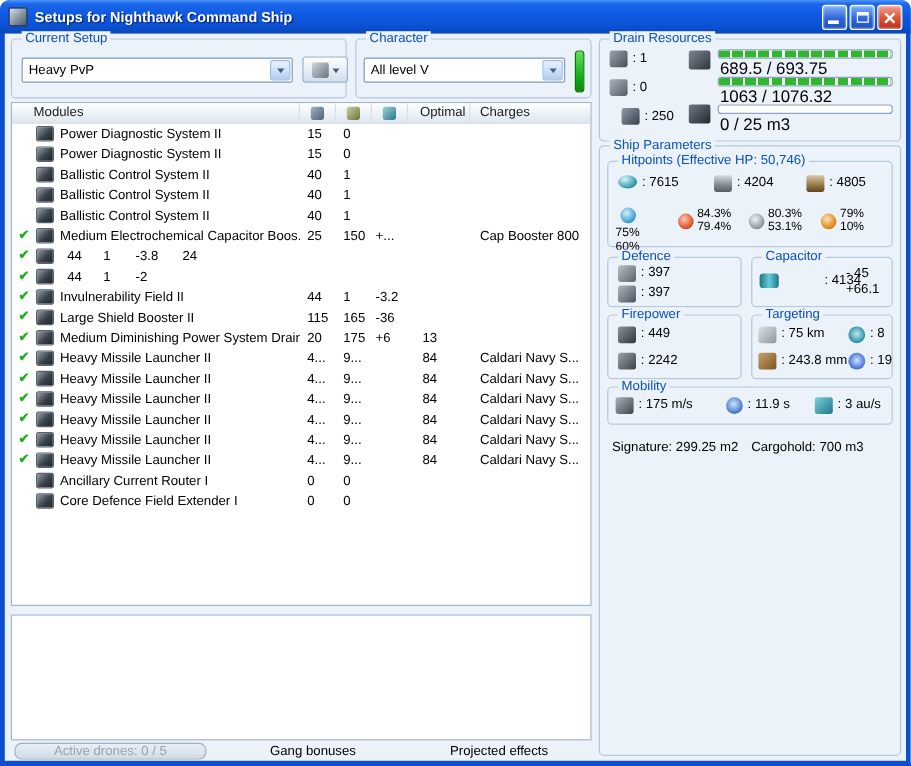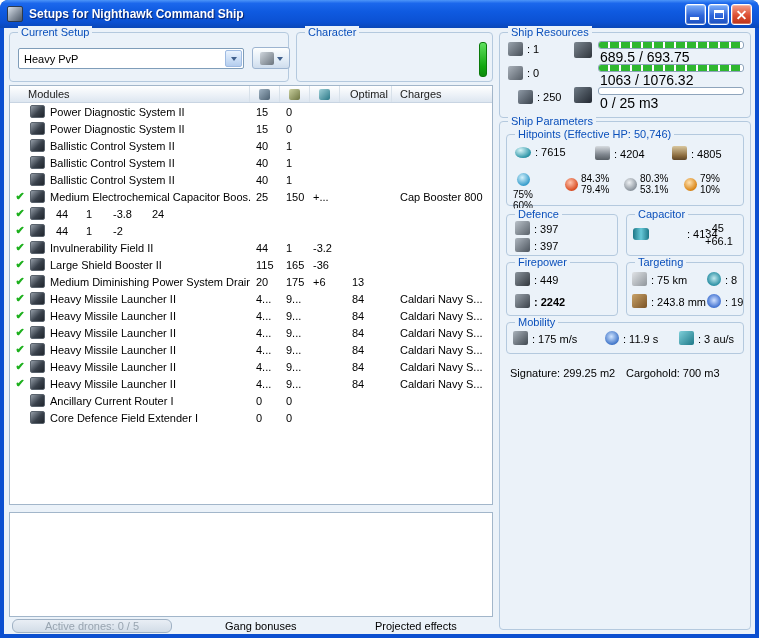--- a/index.html
+++ b/index.html
@@ -81,21 +81,21 @@
     justify-content:center; }
   .footer-label { position:absolute; color:#000; }
 
   
   .res-item { position:absolute; display:flex; align-items:center; gap:4px; height:16px; }
   .bar { position:absolute; height:8px; border:1px solid #8fa5bc; border-radius:3px; background:#fff; overflow:hidden; }
   .bar-fill { height:100%; background:repeating-linear-gradient(90deg,#2fb72f 0 9px,#ffffff 9px 11px); }
   .bar-text { position:absolute; font-size:14px; line-height:11px; white-space:nowrap; }
 
   
-  .stat { position:absolute; display:flex; align-items:flex-end; gap:4px; white-space:nowrap; }
+  .stat { position:absolute; display:flex; align-items:flex-start; gap:4px; white-space:nowrap; }
   .ic { display:inline-block; width:15px; height:14px; border-radius:2px; flex:0 0 auto; }
   .ic-turret-hp   { background:linear-gradient(135deg,#9aa4ae,#474f58); }
   .ic-launcher-hp { background:linear-gradient(135deg,#aab2bb,#555d66); }
   .ic-calibration { background:linear-gradient(135deg,#8f9aa6,#39424c); }
   .ic-fit-cpu     { width:18px; height:16px; background:linear-gradient(135deg,#7c8791,#2e343b); }
   .ic-fit-drone   { width:18px; height:16px; background:linear-gradient(135deg,#6e7a85,#222831); }
   .ic-shield { width:16px; height:11px; border-radius:50%; background:radial-gradient(ellipse at 35% 30%,#d8f5f8,#2e96a8 70%,#17606e); }
   .ic-armor  { background:linear-gradient(180deg,#d7dce1,#80878f 60%,#565d64); }
   .ic-struct { background:linear-gradient(180deg,#d9c79f,#8a6a3c 70%,#5e4526); }
   .ic-res { width:13px; height:13px; border-radius:50%; }
@@ -155,20 +155,26 @@
           </span>
       </div>
       <div class="tool-btn" style="left:242px;top:14px;">
         <span class="ic-tools"></span>
         <span class="combo-arrow"></span>
       </div>
     </div>
 
     <div class="group" style="left:292px;top:4px;width:197px;height:50px;">
       <span class="gtitle">Character</span>
+      <div class="combo" style="left:6px;top:15px;width:168px;">
+        <span class="combo-text">All level V</span>
+        <span class="combo-btn">
+            <span class="combo-arrow"></span>
+          </span>
+      </div>
       <span class="char-bar" style="left:182px;top:9px;height:35px;"></span>
     </div>
 
     <div class="modules-panel" style="left:5px;top:57px;width:484px;height:420px;">
       <div class="mod-header">
         <span class="mh-cell mh-name">Modules</span>
         <span class="mh-cell mh-c">
             <span class="hdr-ic hdr-cpu"></span>
           </span>
         <span class="mh-cell mh-c">
@@ -412,21 +418,21 @@
 
     <div class="drones-box" style="left:5px;top:484px;width:484px;height:105px;"></div>
 
     <div class="active-drones" style="left:8px;top:591px;width:160px;">
       <span>Active drones: 0 / 5</span>
     </div>
     <span class="footer-label" style="left:221px;top:592px;">Gang bonuses</span>
     <span class="footer-label" style="left:371px;top:592px;">Projected effects</span>
 
     <div class="group" style="left:495px;top:4px;width:252px;height:86px;">
-      <span class="gtitle">Ship Resources</span>
+      <span class="gtitle">Drain Resources</span>
       <div class="res-item" style="left:8px;top:8px;">
         <span class="ic ic-turret-hp"></span>
         <span>: 1</span>
       </div>
       <div class="res-item" style="left:8px;top:32px;">
         <span class="ic ic-launcher-hp"></span>
         <span>: 0</span>
       </div>
       <div class="res-item" style="left:2px;top:56px;padding-left:16px;">
         <span class="ic ic-calibration"></span>
@@ -518,21 +524,21 @@
           <span>+66.1</span>
         </span>
       </div>
 
       <div class="group" style="left:6px;top:140px;width:112px;height:54px;">
         <span class="gtitle">Firepower</span>
         <div class="stat" style="left:8px;top:9px;">
           <span class="ic ic-fp-turret"></span>
           <span>: 449</span>
         </div>
-        <div class="stat" style="left:8px;top:31px;font-weight:bold;">
+        <div class="stat" style="left:8px;top:31px;">
           <span class="ic ic-fp-missile"></span>
           <span>: 2242</span>
         </div>
       </div>
 
       <div class="group" style="left:126px;top:140px;width:118px;height:54px;">
         <span class="gtitle">Targeting</span>
         <div class="stat" style="left:5px;top:9px;">
           <span class="ic ic-range"></span>
           <span>: 75 km</span>

